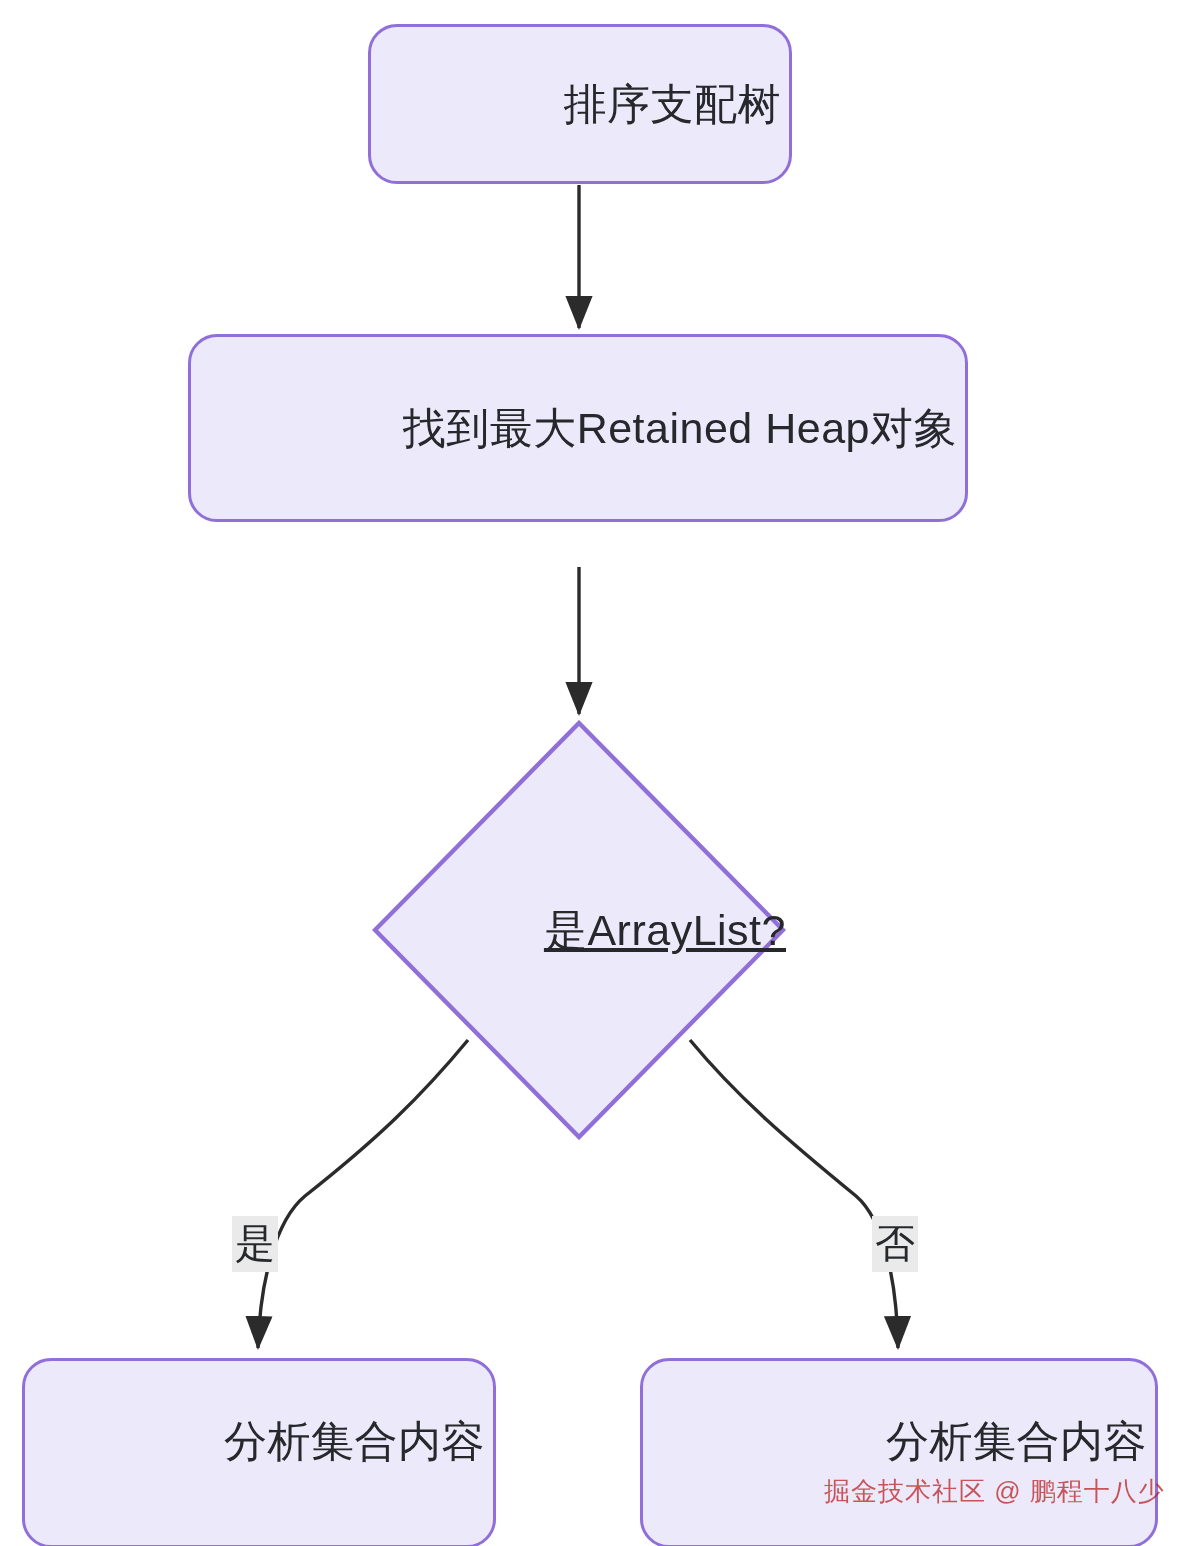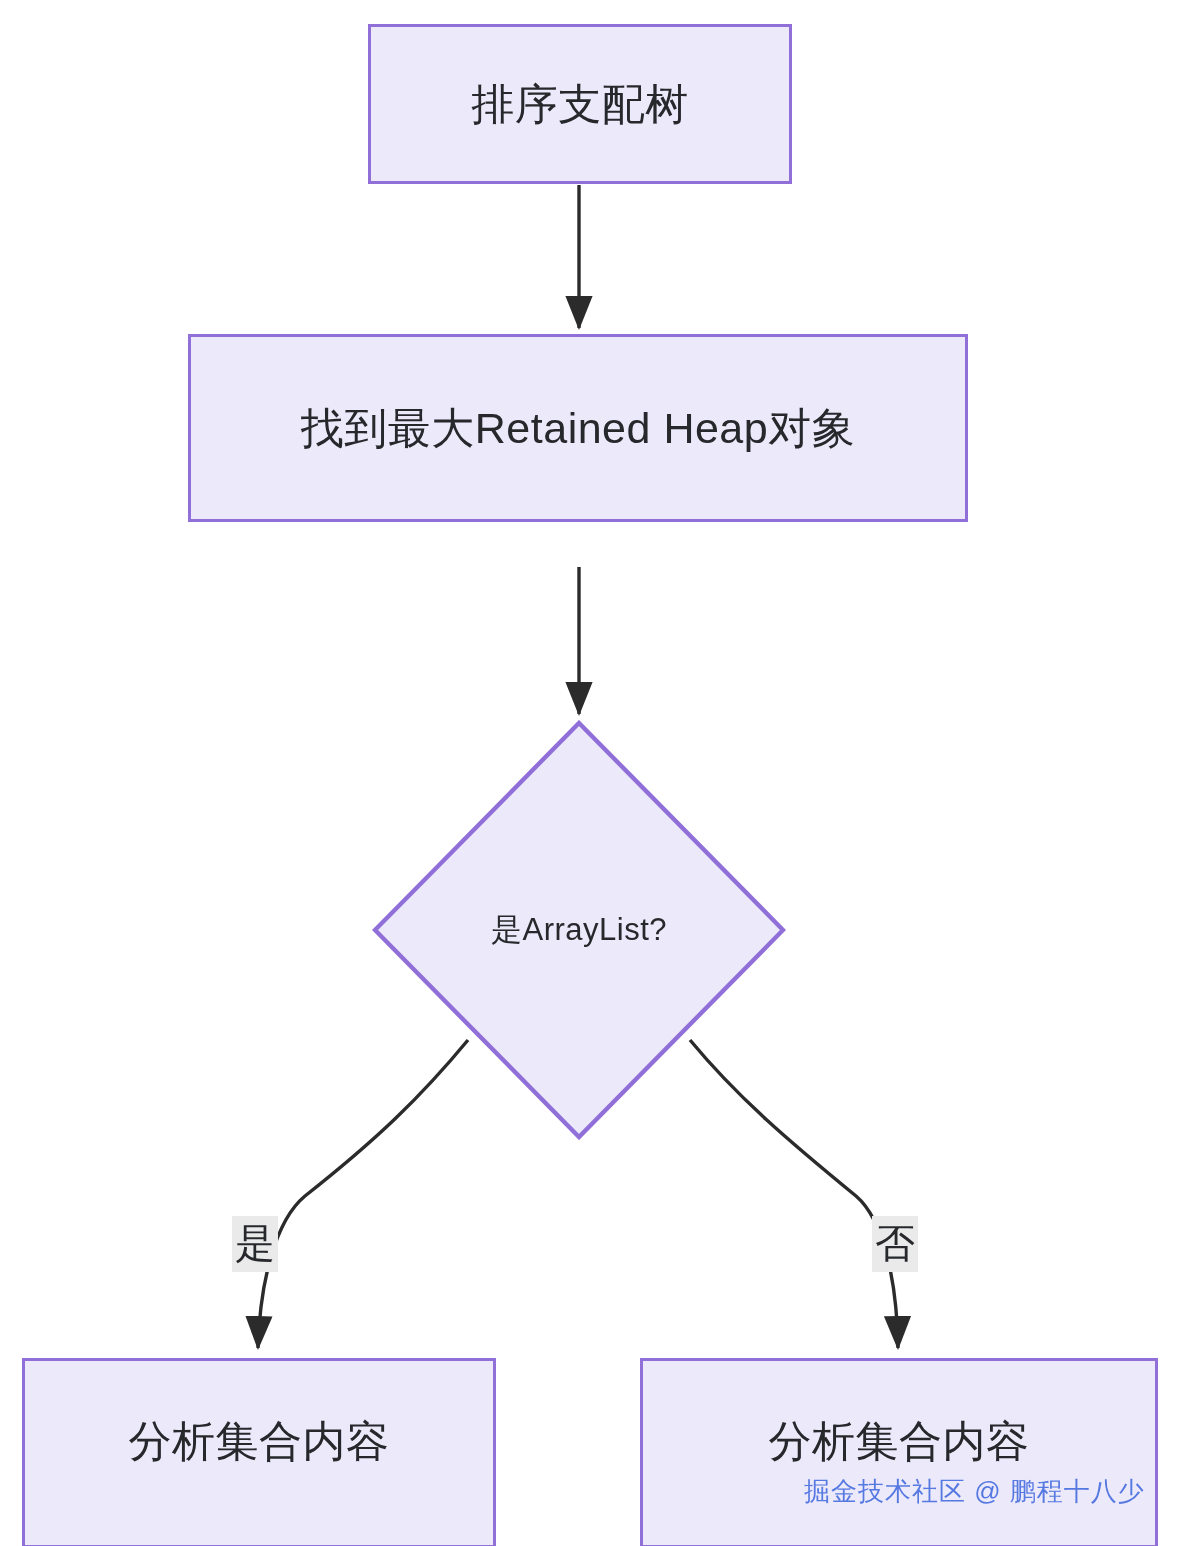--- a/index.html
+++ b/index.html
@@ -24,25 +24,26 @@
     top: 0;
     width: 1182px;
     height: 1546px;
     pointer-events: none;
   }
   .node {
     position: absolute;
     box-sizing: border-box;
     display: flex;
     align-items: center;
-    justify-content: center;
+    justify-content: flex-end;
     text-align: center;
     color: #26282b;
     line-height: 1.32;
     letter-spacing: 0.5px;
+    border-radius: 29px;
   }
   .rect {
     background: #ece9fb;
     border: 3px solid #9070d8;
   }
   .rect .node-label {
     display: block;
     max-width: 100%;
     padding: 0 8px;
     font-size: 43px;
@@ -74,22 +75,23 @@
   }
   .diamond-shape {
     position: absolute;
     left: 0;
     top: 0;
     width: 100%;
     height: 100%;
   }
   #node-is-arraylist .node-label {
     position: relative;
-    font-size: 31px;
+    font-size: 43px;
     z-index: 2;
+    text-decoration: underline;
   }
   
   #node-analyze-collection {
     left: 22px;
     top: 1358px;
     width: 474px;
     height: 190px;
     align-items: flex-start;
     padding-top: 52px;
   }
@@ -115,24 +117,24 @@
     left: 232px;
     top: 1216px;
   }
   #edge-label-no {
     left: 872px;
     top: 1216px;
   }
   
   #watermark {
     position: absolute;
-    left: 804px;
+    left: 824px;
     top: 1474px;
     font-size: 26px;
-    color: #1d4ed8;
+    color: #b91c1c;
     opacity: 0.72;
     letter-spacing: 1px;
     white-space: nowrap;
   }
 </style>
 </head>
 <body>
 
 <div id="canvas">
 

